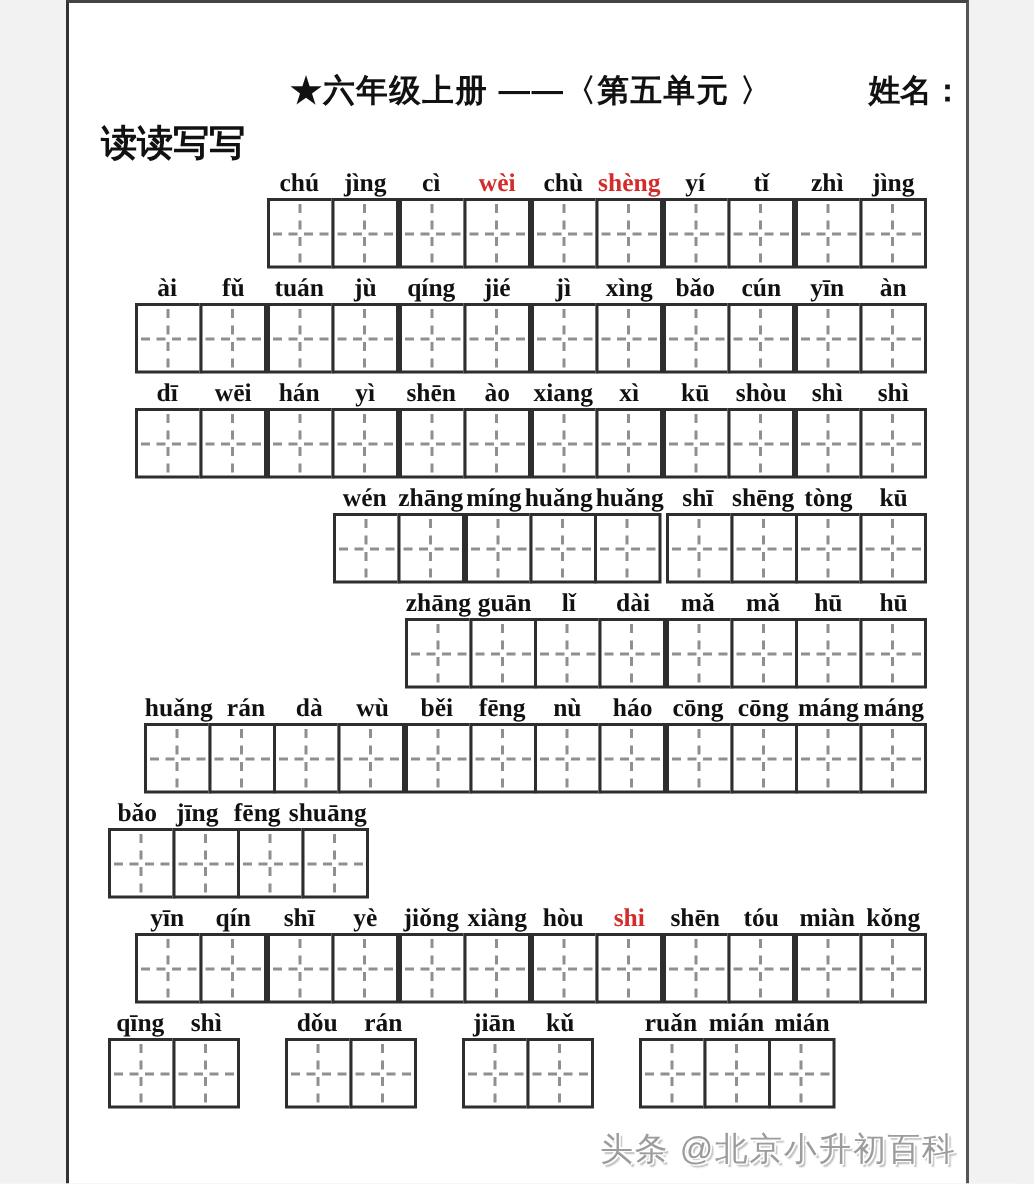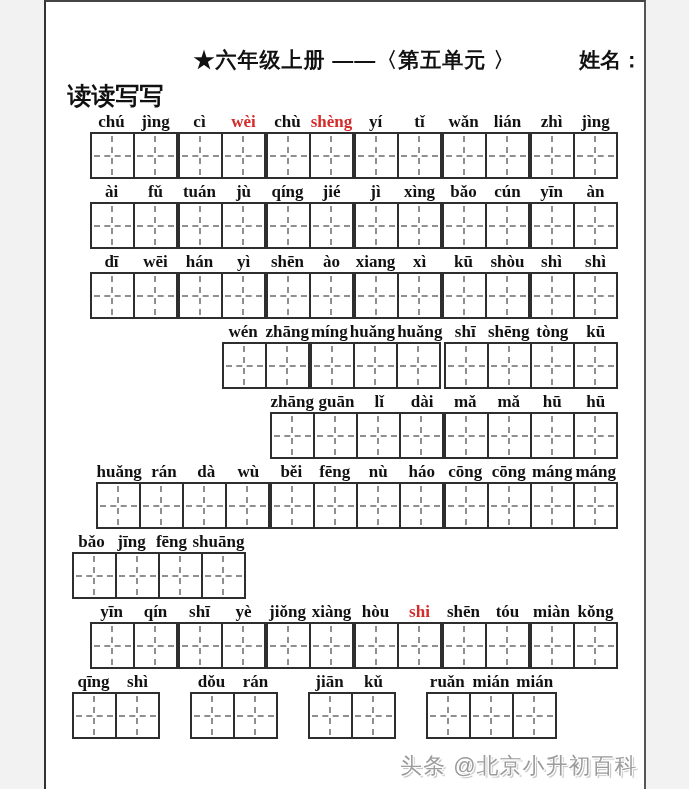--- a/index.html
+++ b/index.html
@@ -177,30 +177,20 @@
             <span>yí</span>
             <span>tǐ</span>
           </div>
           <div class="boxes">
             <div class="tianzi-box"></div>
             <div class="tianzi-box"></div>
           </div>
         </div>
         <div class="word-group">
           <div class="pinyin">
-            <span>wǎn</span>
-            <span>lián</span>
-          </div>
-          <div class="boxes">
-            <div class="tianzi-box"></div>
-            <div class="tianzi-box"></div>
-          </div>
-        </div>
-        <div class="word-group">
-          <div class="pinyin">
             <span>zhì</span>
             <span>jìng</span>
           </div>
           <div class="boxes">
             <div class="tianzi-box"></div>
             <div class="tianzi-box"></div>
           </div>
         </div>
       </div>
       <div class="word-row spread">

